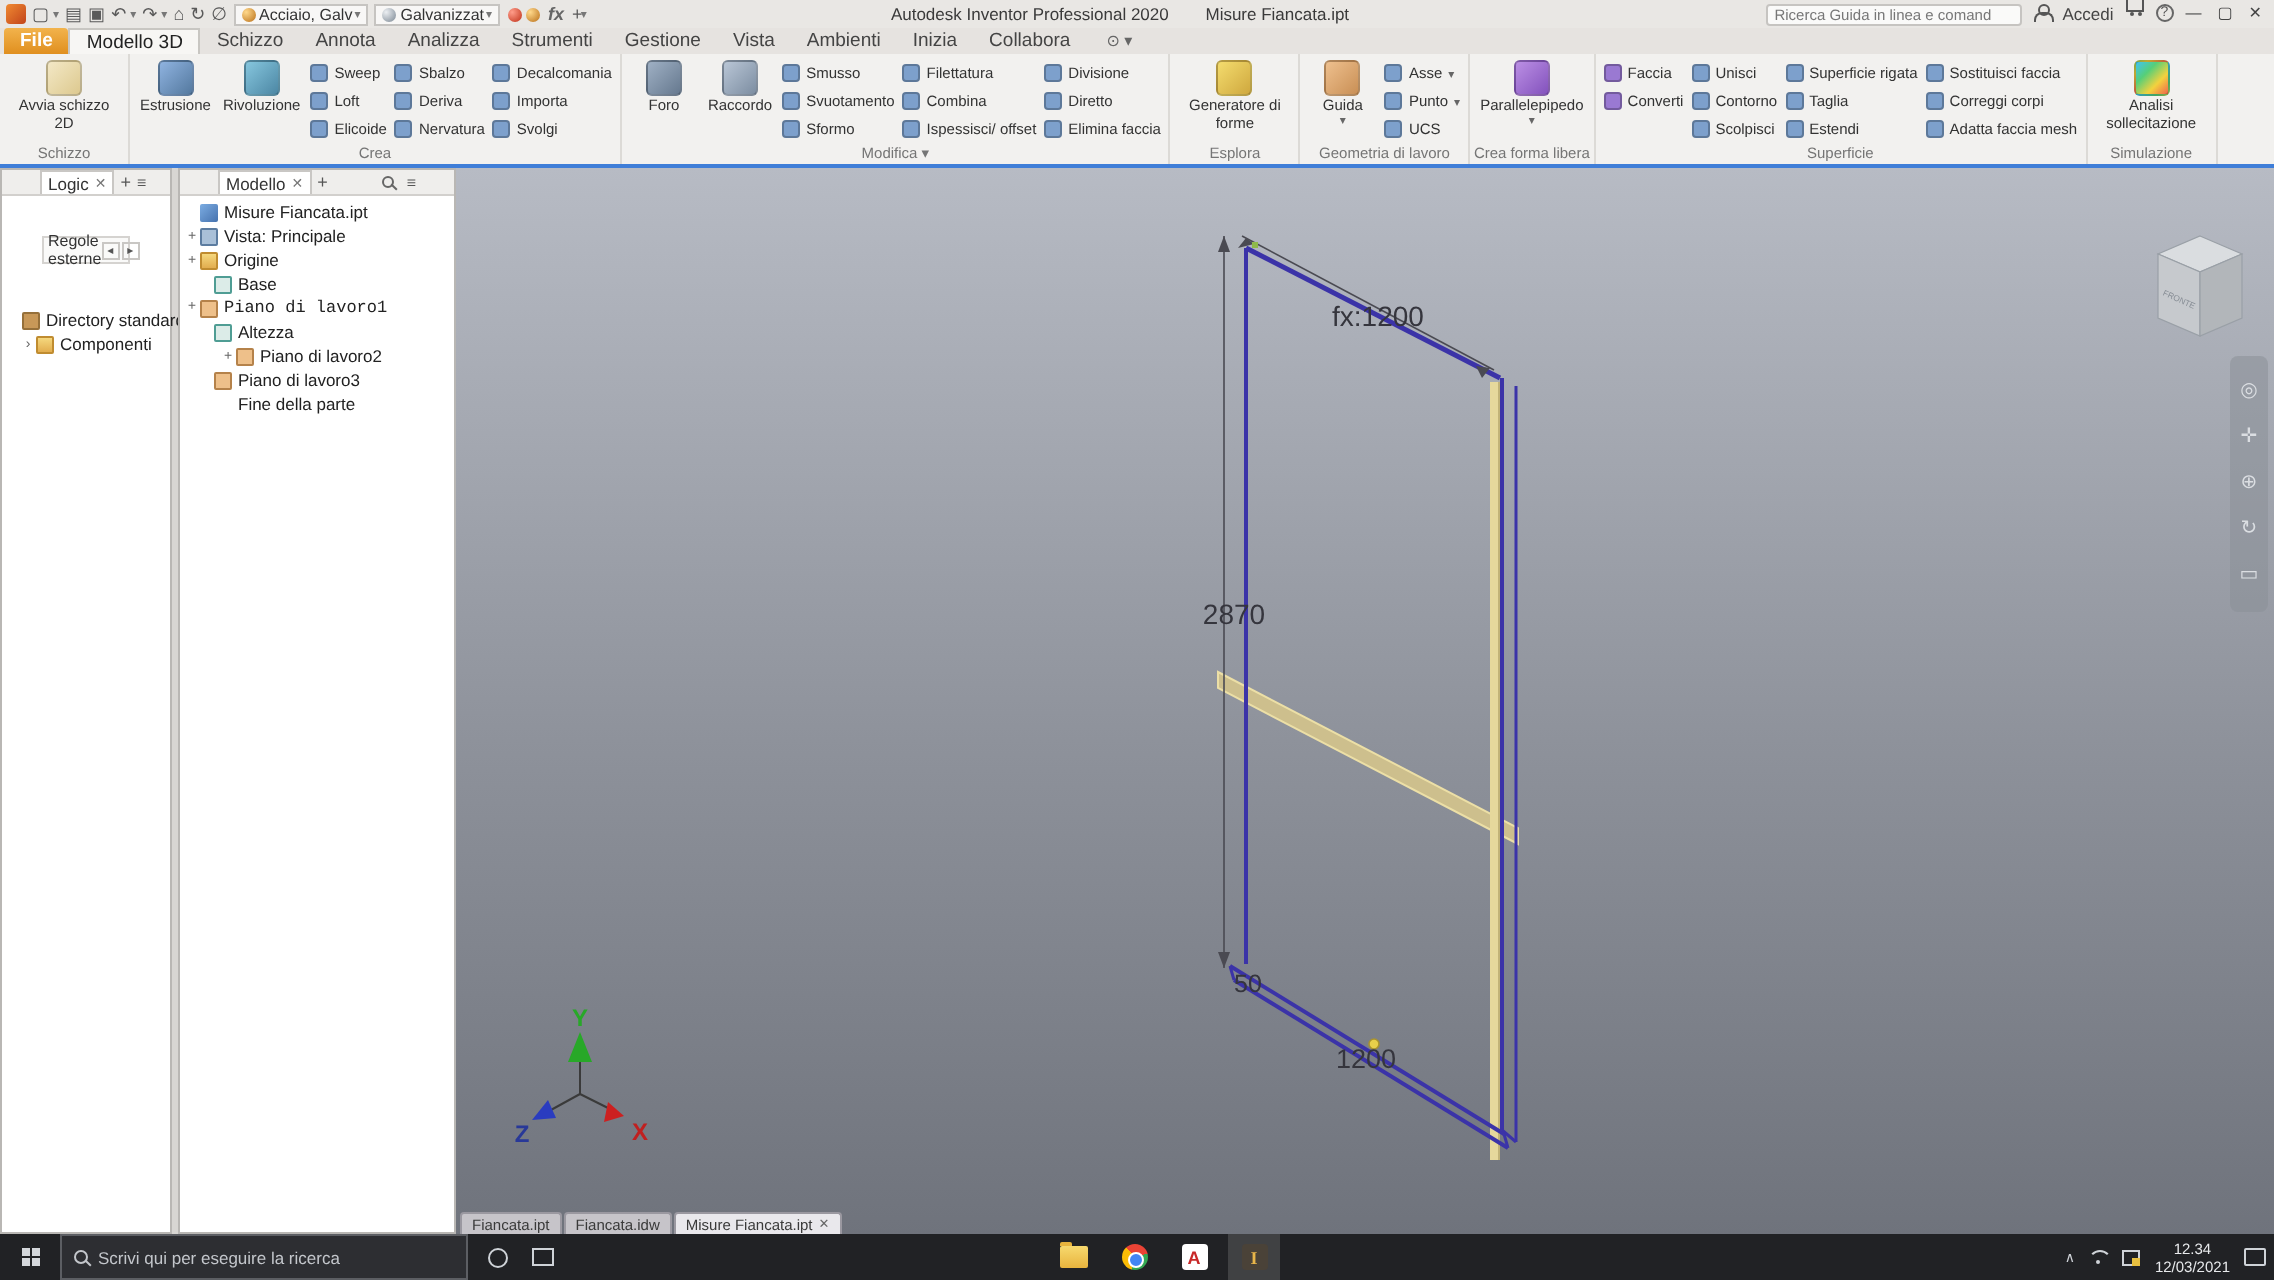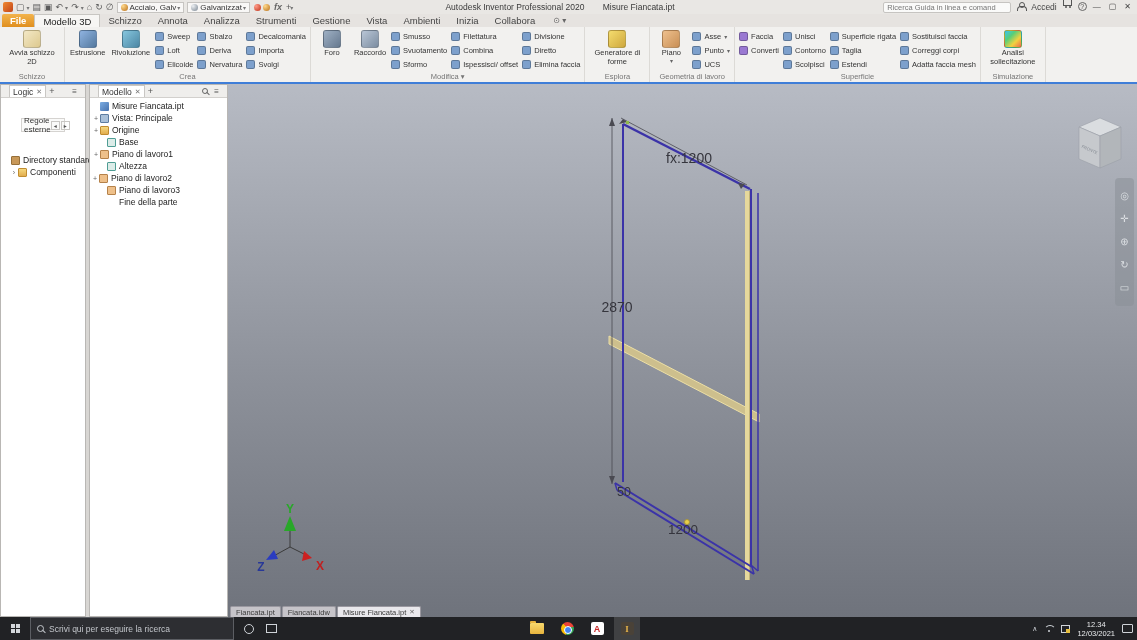--- a/index.html
+++ b/index.html
@@ -44,21 +44,21 @@
 .scol{display:flex;flex-direction:column;gap:1px;padding-top:1px}
 .sbtn{display:flex;align-items:center;gap:3px;height:13px;font-size:7.5px;color:#333;white-space:nowrap;padding:0 1px}
 .smico{width:9px;height:9px;border-radius:2px;background:#7da0cc;border:1px solid rgba(0,0,0,.25);flex:none}
 .sarr{font-size:6px;color:#666}
 #blue-line{position:absolute;left:0;top:82px;width:1137px;height:2px;background:#3f7ed8;z-index:27}
 
 #panels{position:absolute;left:0;top:84px;width:228px;height:533px;background:#d8d6d3}
 .panel{position:absolute;top:0;bottom:0;background:#fff;border:1px solid #b9b7b4;display:flex;flex-direction:column}
 #logic-panel{left:0;width:86px}
 #model-panel{left:89px;width:139px}
-.ptabs{height:13px;background:#efeeec;border-bottom:1px solid #d2d0cd;display:flex;align-items:center;font-size:8.5px;color:#333;gap:3px;padding:0 8px}
+.ptabs{height:13px;background:#efeeec;border-bottom:1px solid #d2d0cd;display:flex;align-items:center;font-size:8.5px;color:#333;gap:3px;padding:0 19px}
 .ptab{background:#fff;border:1px solid #c9c7c4;border-bottom:none;height:12px;display:flex;align-items:center;gap:3px;padding:0 3px}
 .pclose{font-size:7px;color:#777}
 .padd{color:#555;font-size:9px}
 .pmenu{margin-left:auto;color:#555;font-size:8px}
 .mag{width:6px;height:6px;border:1px solid #666;border-radius:50%;position:relative;margin-left:auto}
 .mag::after{content:"";position:absolute;width:4px;height:1px;background:#666;transform:rotate(45deg);right:-3px;bottom:-1px}
 .mag+.pmenu{margin-left:3px}
 .rheader{height:14px;margin:20px;border:1px solid #d5d3d0;background:#fafaf9;display:flex;align-items:center;font-size:8px;color:#333;padding:0 2px}
 .rnav{margin-left:auto;display:flex;gap:1px}
 .rnav span{width:9px;height:9px;border:1px solid #c9c7c4;font-size:6px;color:#555;display:flex;align-items:center;justify-content:center}
@@ -296,40 +296,48 @@
     <div class="rgroup">
       <div class="bigbtn">
         <span class="bigico" style="background: linear-gradient(135deg, rgb(244, 220, 110), rgb(207, 168, 62));"></span>
         <span class="biglbl">Generatore di forme</span>
       </div>
       <div class="glabel">Esplora</div>
     </div>
     <div class="rgroup">
       <div class="bigbtn">
         <span class="bigico" style="background: linear-gradient(135deg, rgb(238, 192, 142), rgb(201, 143, 85));"></span>
-        <span class="biglbl">Piano</span>
+        <span class="biglbl">Guida</span>
         <span class="bigarr">▾</span>
       </div>
       <div class="scol">
         <div class="sbtn">
           <span class="smico"></span>
           <span class="slbl">Asse</span>
           <span class="sarr">▾</span>
         </div>
         <div class="sbtn">
           <span class="smico"></span>
           <span class="slbl">Punto</span>
           <span class="sarr">▾</span>
         </div>
         <div class="sbtn">
           <span class="smico"></span>
           <span class="slbl">UCS</span>
         </div>
       </div>
       <div class="glabel">Geometria di lavoro</div>
+    </div>
+    <div class="rgroup">
+      <div class="bigbtn">
+        <span class="bigico" style="background: linear-gradient(135deg, rgb(187, 143, 228), rgb(131, 82, 189));"></span>
+        <span class="biglbl">Parallelepipedo</span>
+        <span class="bigarr">▾</span>
+      </div>
+      <div class="glabel">Crea forma libera</div>
     </div>
     <div class="rgroup">
       <div class="scol">
         <div class="sbtn">
           <span class="smico" style="background: rgb(154, 121, 210);"></span>
           <span class="slbl">Faccia</span>
         </div>
         <div class="sbtn">
           <span class="smico" style="background: rgb(154, 121, 210);"></span>
           <span class="slbl">Converti</span>
@@ -444,31 +452,31 @@
         <div class="trow" style="padding-left: 2px;">
           <span class="texp">+</span>
           <span class="tico ti-folder"></span>
           <span class="tlbl">Origine</span>
         </div>
         <div class="trow" style="padding-left: 9px;">
           <span class="texp">&nbsp;</span>
           <span class="tico ti-sketch"></span>
           <span class="tlbl">Base</span>
         </div>
-        <div class="trow" style="padding-left: 2px;">
+        <div class="trow" style="padding-left: 2px; font-family: Liberation Mono, monospace;">
           <span class="texp">+</span>
           <span class="tico ti-plane"></span>
           <span class="tlbl">Piano di lavoro1</span>
         </div>
         <div class="trow" style="padding-left: 9px;">
           <span class="texp">&nbsp;</span>
           <span class="tico ti-sketch"></span>
           <span class="tlbl">Altezza</span>
         </div>
-        <div class="trow" style="padding-left: 1px;">
+        <div class="trow" style="padding-left: 20px;">
           <span class="texp">+</span>
           <span class="tico ti-plane"></span>
           <span class="tlbl">Piano di lavoro2</span>
         </div>
         <div class="trow" style="padding-left: 9px;">
           <span class="texp">&nbsp;</span>
           <span class="tico ti-plane"></span>
           <span class="tlbl">Piano di lavoro3</span>
         </div>
         <div class="trow" style="padding-left: 9px;">

